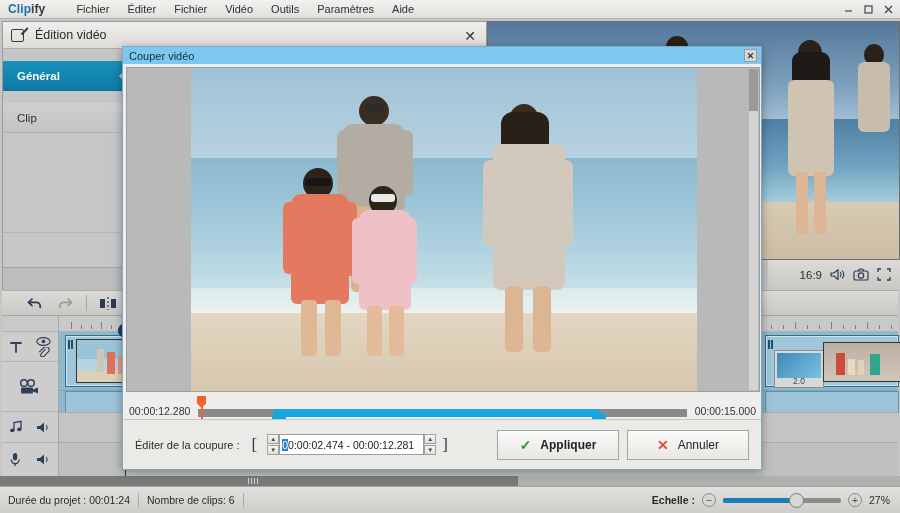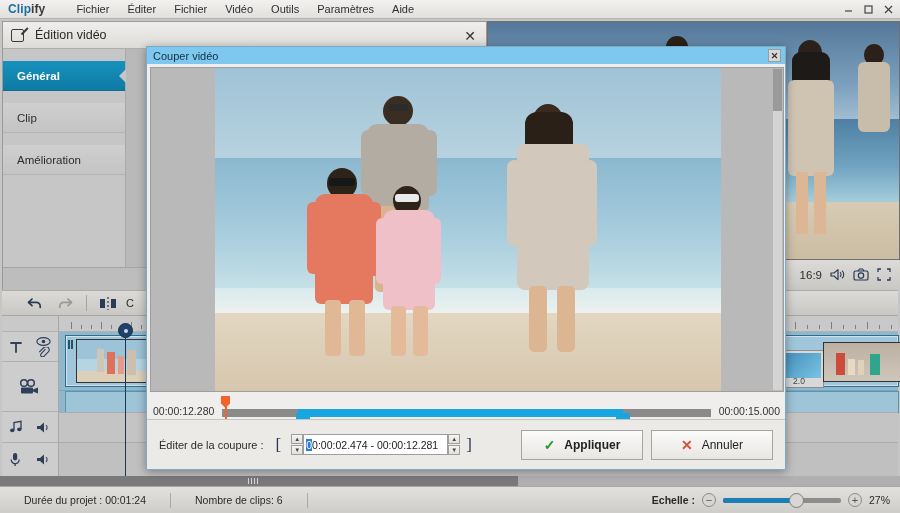--- a/index.html
+++ b/index.html
@@ -160,39 +160,39 @@
   }
   .duration-right { position:absolute; left:768px; top:311px; width:132px; height:15px;
      text-align:center; font-size:10.5px; color:#333; background:#c4c4c4;}
 
   
   .statusbar {
     position:absolute; left:0; bottom:0; width:900px; height:27px;
     background:linear-gradient(#e3e1de,#cecccа); background:linear-gradient(#e3e1de,#cfcdc9);
     border-top:1px solid #a8a6a2; display:flex; align-items:center; font-size:10.5px; color:#2a2a2a;
   }
-  .st-item { padding:0 24px; }
+  .st-item { padding:0 8px; }
   .st-sep { width:1px; height:15px; background:#aaa; }
   .st-right { margin-left:auto; display:flex; align-items:center; gap:7px; padding-right:10px;}
   .circbtn { width:14px; height:14px; border-radius:50%; border:1px solid #8b8b8b;
              display:flex; align-items:center; justify-content:center; font-size:11px;
              color:#555; background:#d8d6d3; cursor:default; line-height:1;}
   .slider-track { width:118px; height:5px; background:#8d8d8d; border-radius:2px; position:relative; }
   .slider-fill { position:absolute; left:0; top:0; height:5px; width:73px; background:#1b7fb5; border-radius:2px;}
   .slider-knob { position:absolute; left:66px; top:-5px; width:15px; height:15px; border-radius:50%;
                  background:#d9d7d4; border:1px solid #7c7c7c; }
   .hscroll { position:absolute; left:0; bottom:27px; width:900px; height:10px; background:#b0b0b0;}
   .hscroll .thumb { position:absolute; left:0; top:0; height:10px; width:518px;
                     background:#7a7a7a; }
   .hscroll .grip { position:absolute; left:248px; top:2px; width:11px; height:6px;
       background:repeating-linear-gradient(90deg,#d5d5d5 0 1px,transparent 1px 3px); }
 
   
   .dialog {
-    position:absolute; left:146px; top:46px; width:640px; height:424px;
+    position:absolute; left:122px; top:46px; width:640px; height:424px;
     background:#efeeec; border:1px solid #7ba9c6; box-shadow:0 2px 9px rgba(0,0,0,.35);
     z-index:20;
   }
   .dlg-title {
     height:17px; background:#7ec8f0; display:flex; align-items:center;
     padding-left:6px; font-size:11px; color:#11303f; position:relative;
   }
   .dlg-close { position:absolute; right:4px; top:2px; width:13px; height:13px;
      background:#d8d8d8; border:1px solid #9c9c9c; display:flex; align-items:center;
      justify-content:center; font-size:9px; font-weight:bold; color:#333; cursor:default;}
@@ -348,21 +348,20 @@
         <div class="sq"></div>
           <div class="pen"></div>
       </div>
       <div class="ed-title-text">Édition vidéo</div>
       <div class="ed-close">✕</div>
     </div>
     <div class="ed-body">
       <div class="ed-nav">
         <div class="ed-navitem active">Général</div>
         <div class="ed-navitem">Clip</div>
-        <div class="ed-navitem">Amélioration</div>
         <div class="ed-navfill"></div>
       </div>
       <div class="ed-content"></div>
     </div>
     <div class="ed-footer"></div>
   </div>
 
   <div class="toolstrip">
     <div style="width:18px"></div>
     <div class="tbtn">

